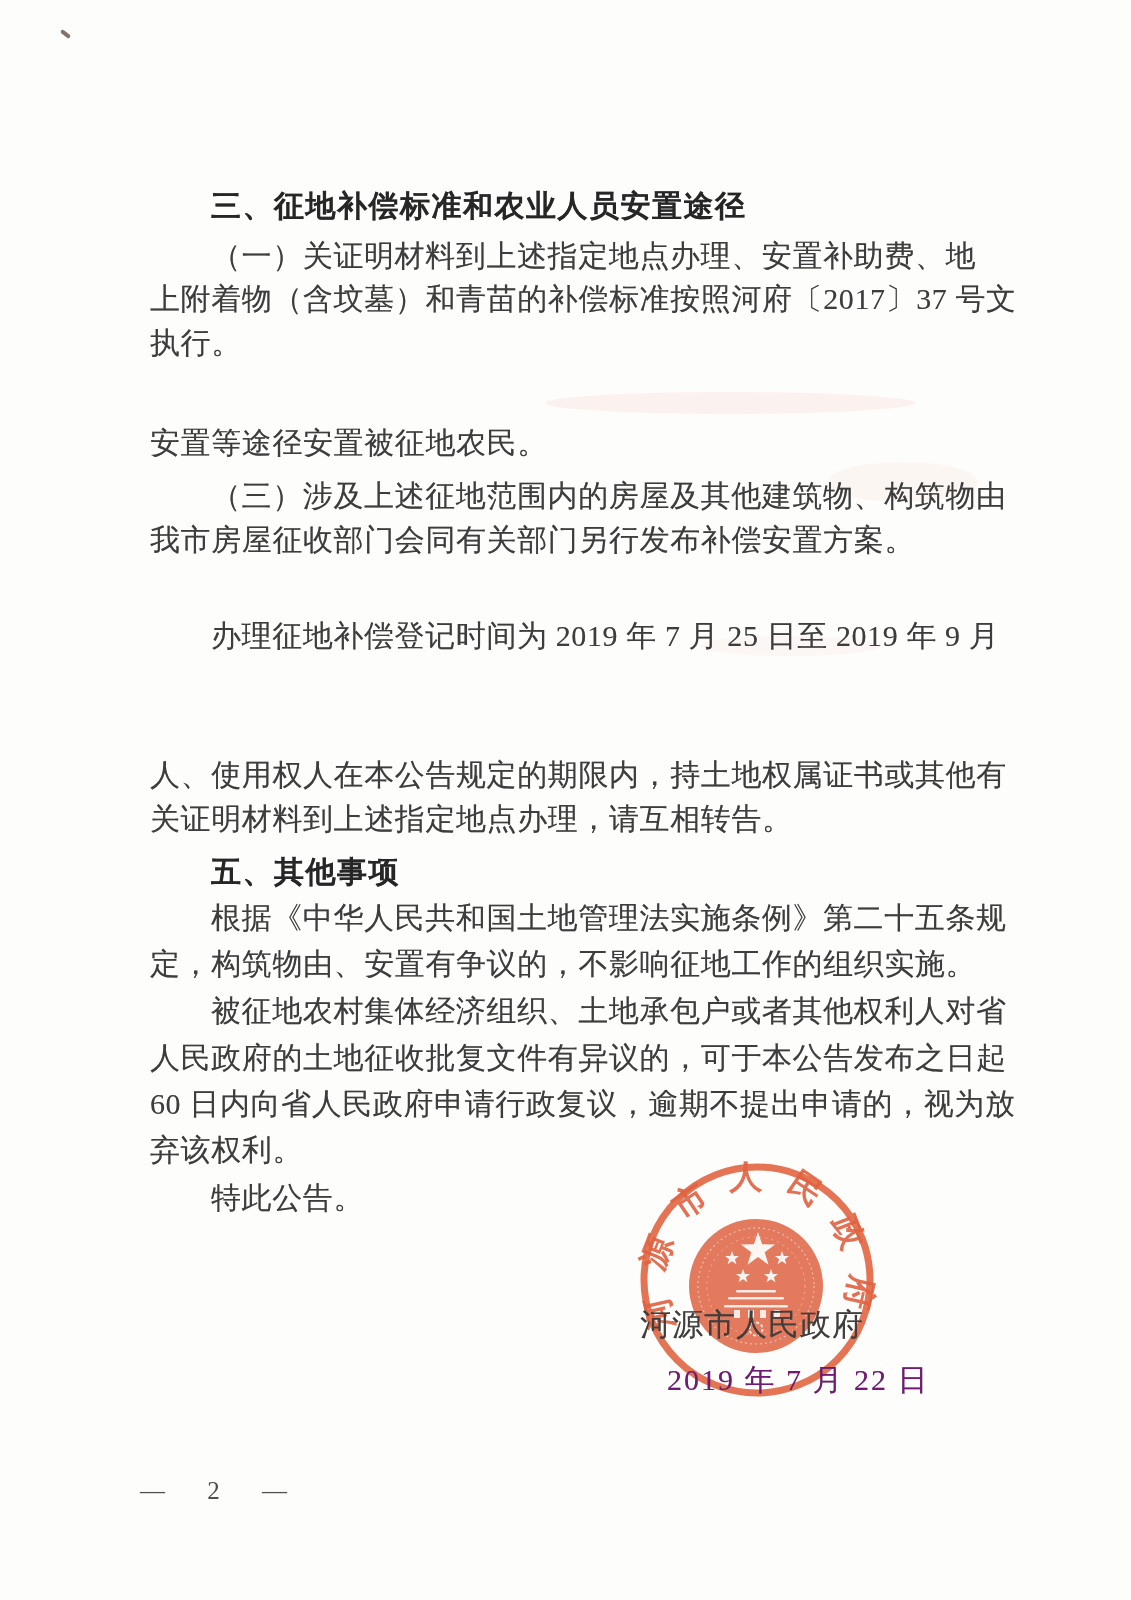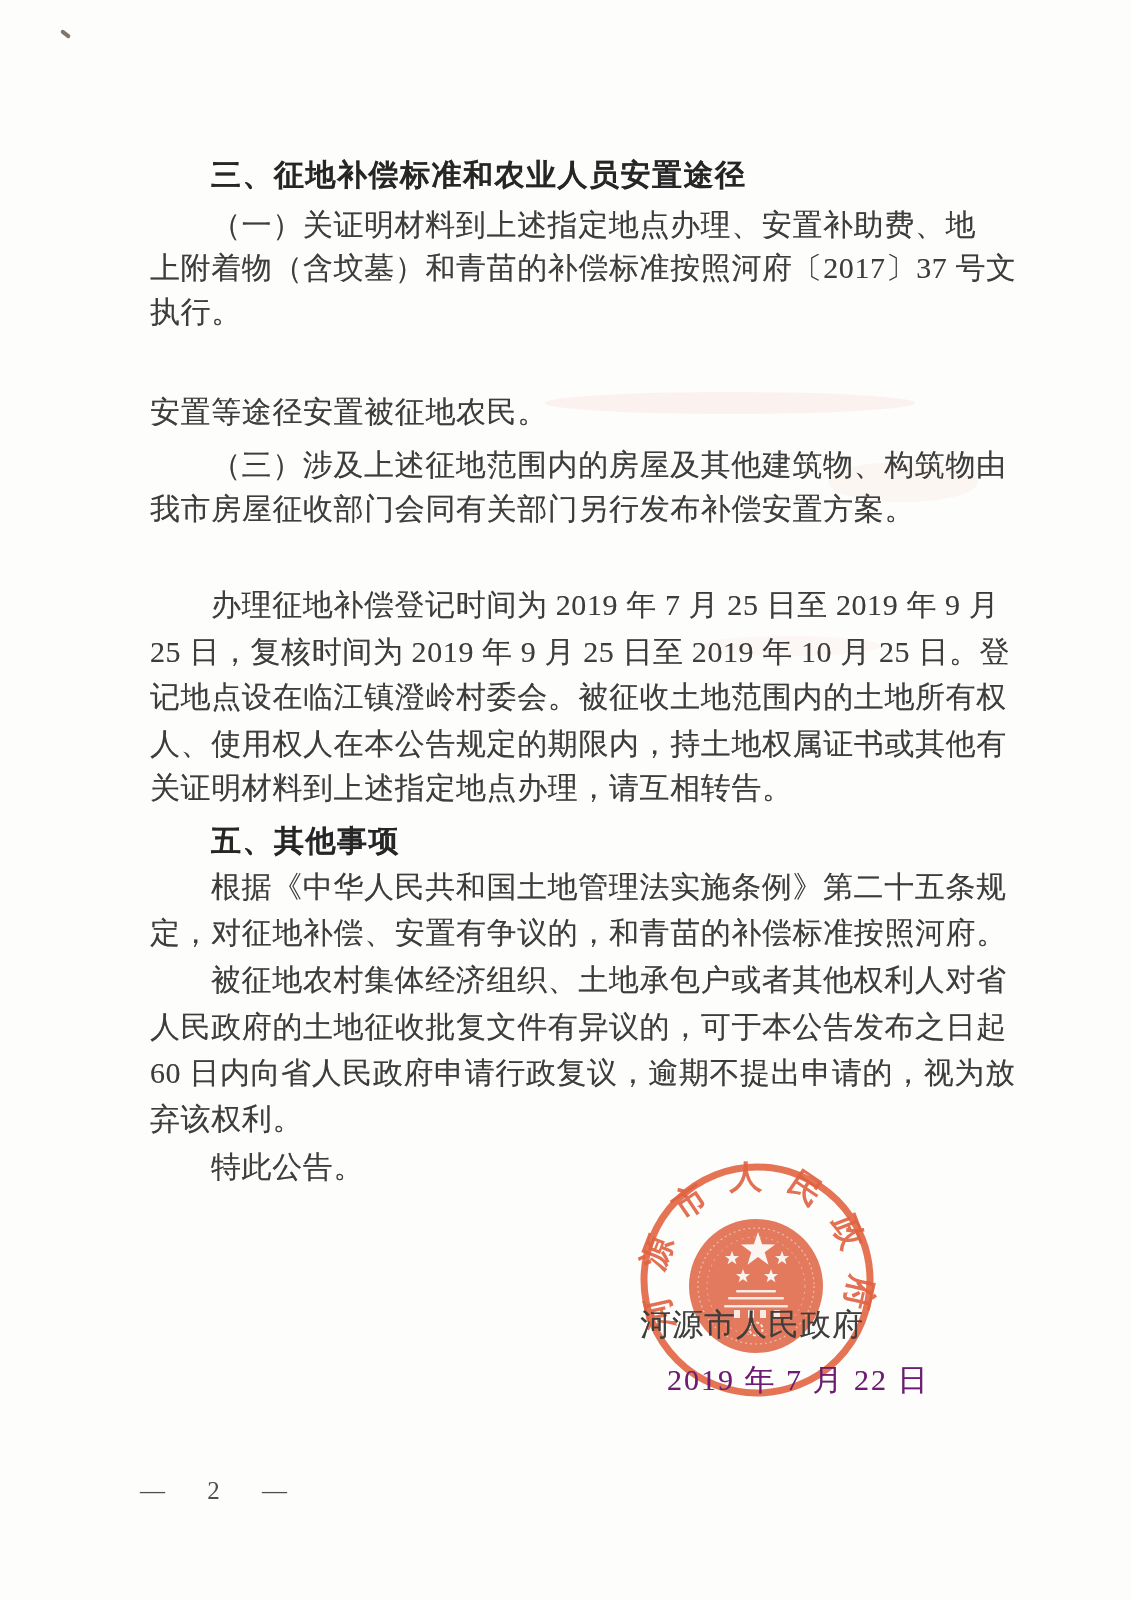--- a/index.html
+++ b/index.html
@@ -14,20 +14,21 @@
   .line {
     position:absolute;
     left:150px;
     width:860px;
     font-size:30px;
     line-height:38px;
     letter-spacing:0.6px;
     color:#3d3d3d;
     white-space:pre;
     text-shadow:0 0 0.5px rgba(70,70,70,0.45);
+    margin-top:31px;
   }
   .indent { padding-left:61px; }
   .heading {
     font-weight:700;
     color:#262626;
     letter-spacing:1.5px;
     font-family:"Liberation Sans","DejaVu Sans",sans-serif;
     text-shadow:0 0 0.6px rgba(20,20,20,0.55);
   }
   .closing { padding-left:61px; }
@@ -91,28 +92,26 @@
 
   <div class="line heading indent" style="top:156px">三、征地补偿标准和农业人员安置途径</div>
   <div class="line indent" style="top:206px">（一）关证明材料到上述指定地点办理、安置补助费、地</div>
   <div class="line" style="top:249px">上附着物（含坟墓）和青苗的补偿标准按照河府〔2017〕37 号文</div>
   <div class="line" style="top:293px">执行。</div>
   <div class="line" style="top:393px">安置等途径安置被征地农民。</div>
   <div class="line indent" style="top:446px">（三）涉及上述征地范围内的房屋及其他建筑物、构筑物由</div>
   <div class="line" style="top:490px">我市房屋征收部门会同有关部门另行发布补偿安置方案。</div>
 
   <div class="line indent" style="top:586px">办理征地补偿登记时间为 2019 年 7 月 25 日至 2019 年 9 月</div>
-  <div class="line" style="top:633px">25 日，复核时间为 2019 年 9 月 25 日至 2019 年 10 月 25 日。登</div>
-  <div class="line" style="top:678px">记地点设在临江镇澄岭村委会。被征收土地范围内的土地所有权</div>
   <div class="line" style="top:725px">人、使用权人在本公告规定的期限内，持土地权属证书或其他有</div>
   <div class="line" style="top:769px">关证明材料到上述指定地点办理，请互相转告。</div>
 
   <div class="line heading indent" style="top:822px">五、其他事项</div>
   <div class="line indent" style="top:868px">根据《中华人民共和国土地管理法实施条例》第二十五条规</div>
-  <div class="line" style="top:914px">定，对征地补偿、安置有争议的，和青苗的补偿标准按照河府。</div>
+  <div class="line" style="top:914px">定，构筑物由、安置有争议的，不影响征地工作的组织实施。</div>
   <div class="line indent" style="top:961px">被征地农村集体经济组织、土地承包户或者其他权利人对省</div>
   <div class="line" style="top:1008px">人民政府的土地征收批复文件有异议的，可于本公告发布之日起</div>
   <div class="line" style="top:1054px">60 日内向省人民政府申请行政复议，逾期不提出申请的，视为放</div>
   <div class="line" style="top:1100px">弃该权利。</div>
 
   <div class="line closing" style="top:1148px">特此公告。</div>
 
   <svg id="seal" viewBox="0 0 242 242" xmlns="http://www.w3.org/2000/svg">
     <defs>
       <path id="sealTextArc" d="M 41.3 167 A 92 92 0 1 1 200.7 167" fill="none"></path>

